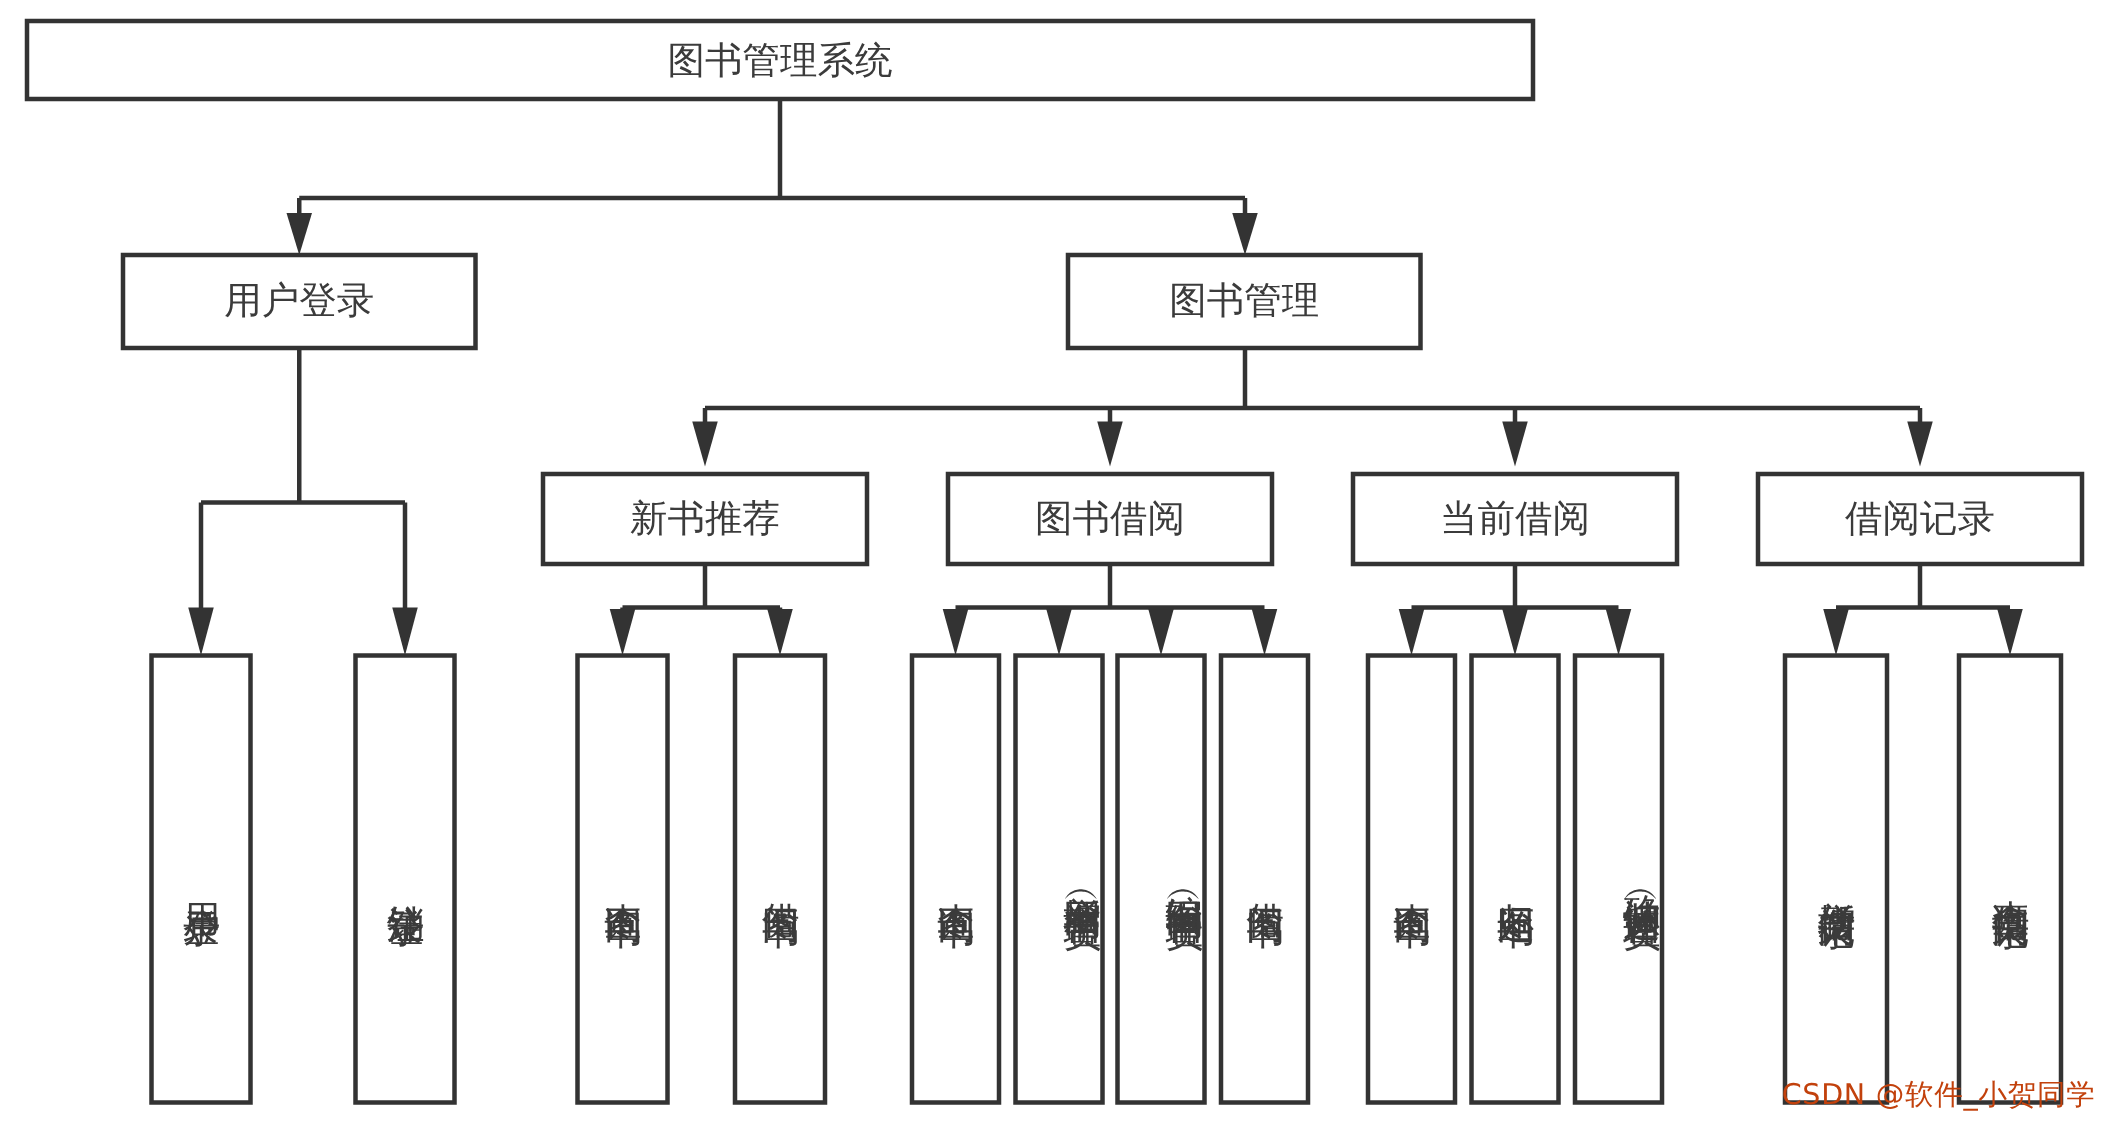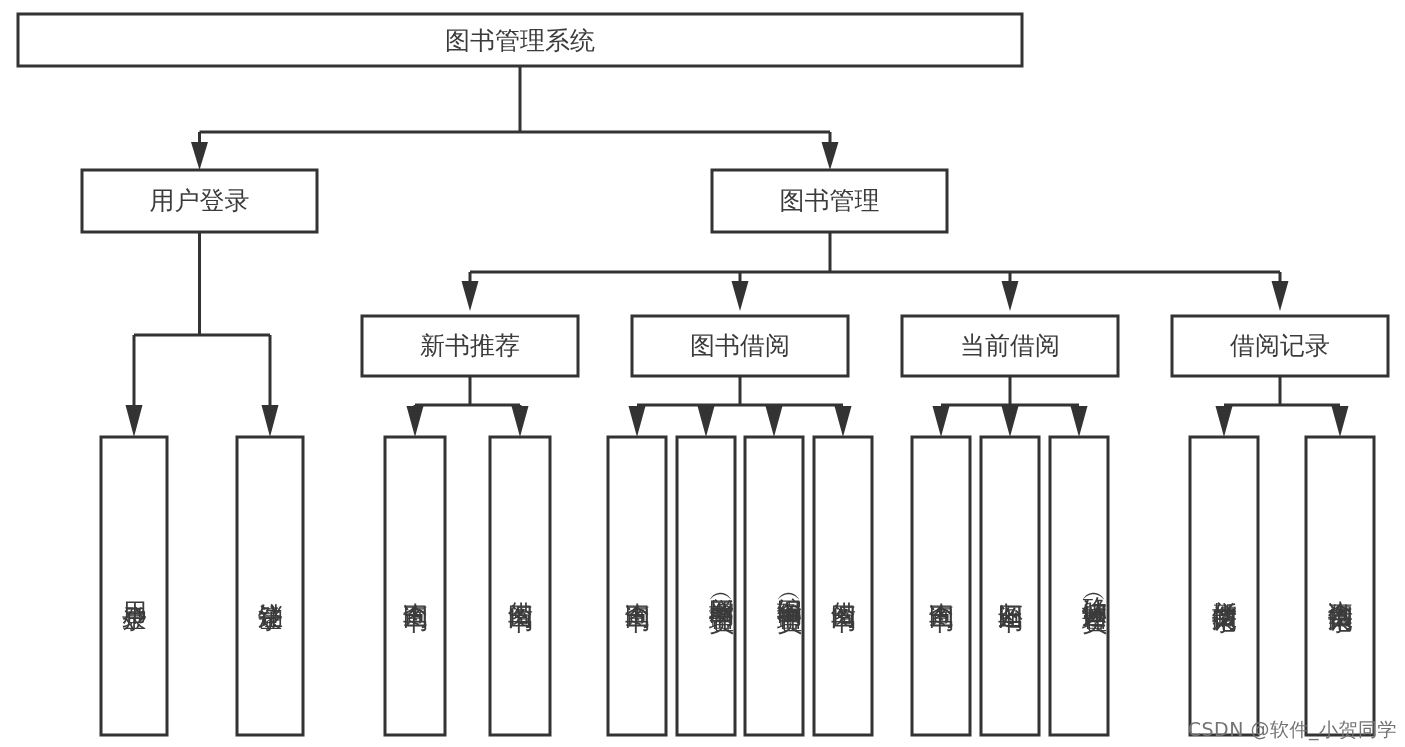--- a/index.html
+++ b/index.html
@@ -49,21 +49,21 @@
   }
   .label-root {
     font-size: 25px;
   }
   .watermark {
     position: absolute;
     right: 8px;
     bottom: 4px;
     font-family: "DejaVu Sans", "Liberation Sans", sans-serif;
     font-size: 19px;
-    color: #737373;
+    color: #c2410c;
     white-space: nowrap;
     letter-spacing: 0.5px;
   }
   .vlabel {
     position: absolute;
     display: flex;
     align-items: center;
     justify-content: center;
     writing-mode: vertical-rl;
     text-orientation: upright;

